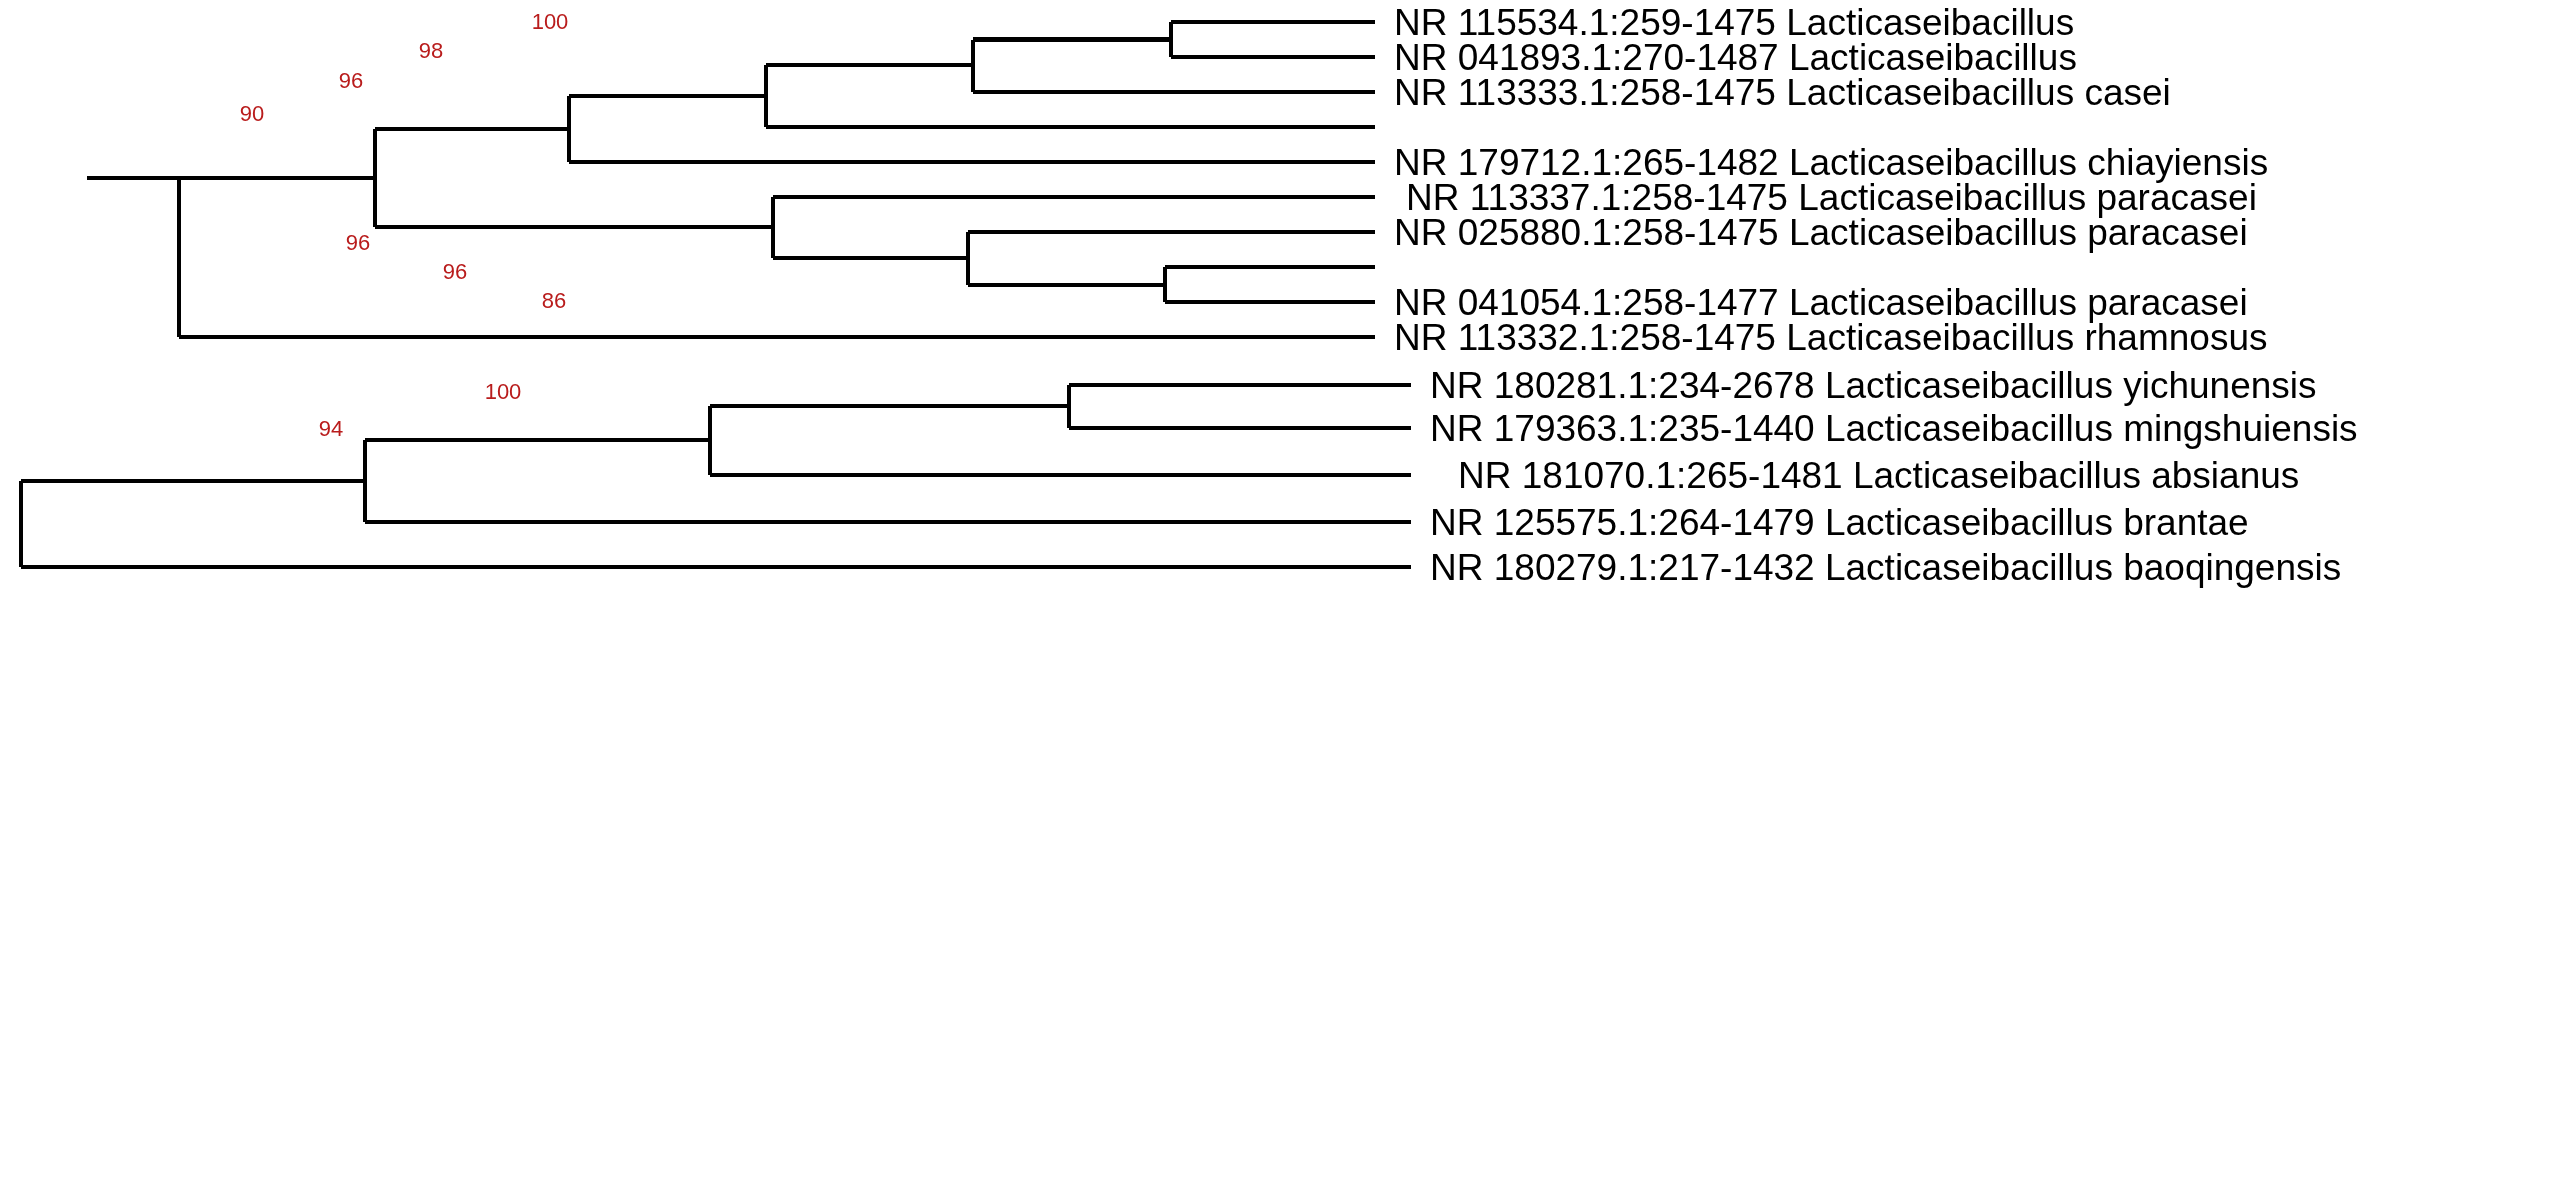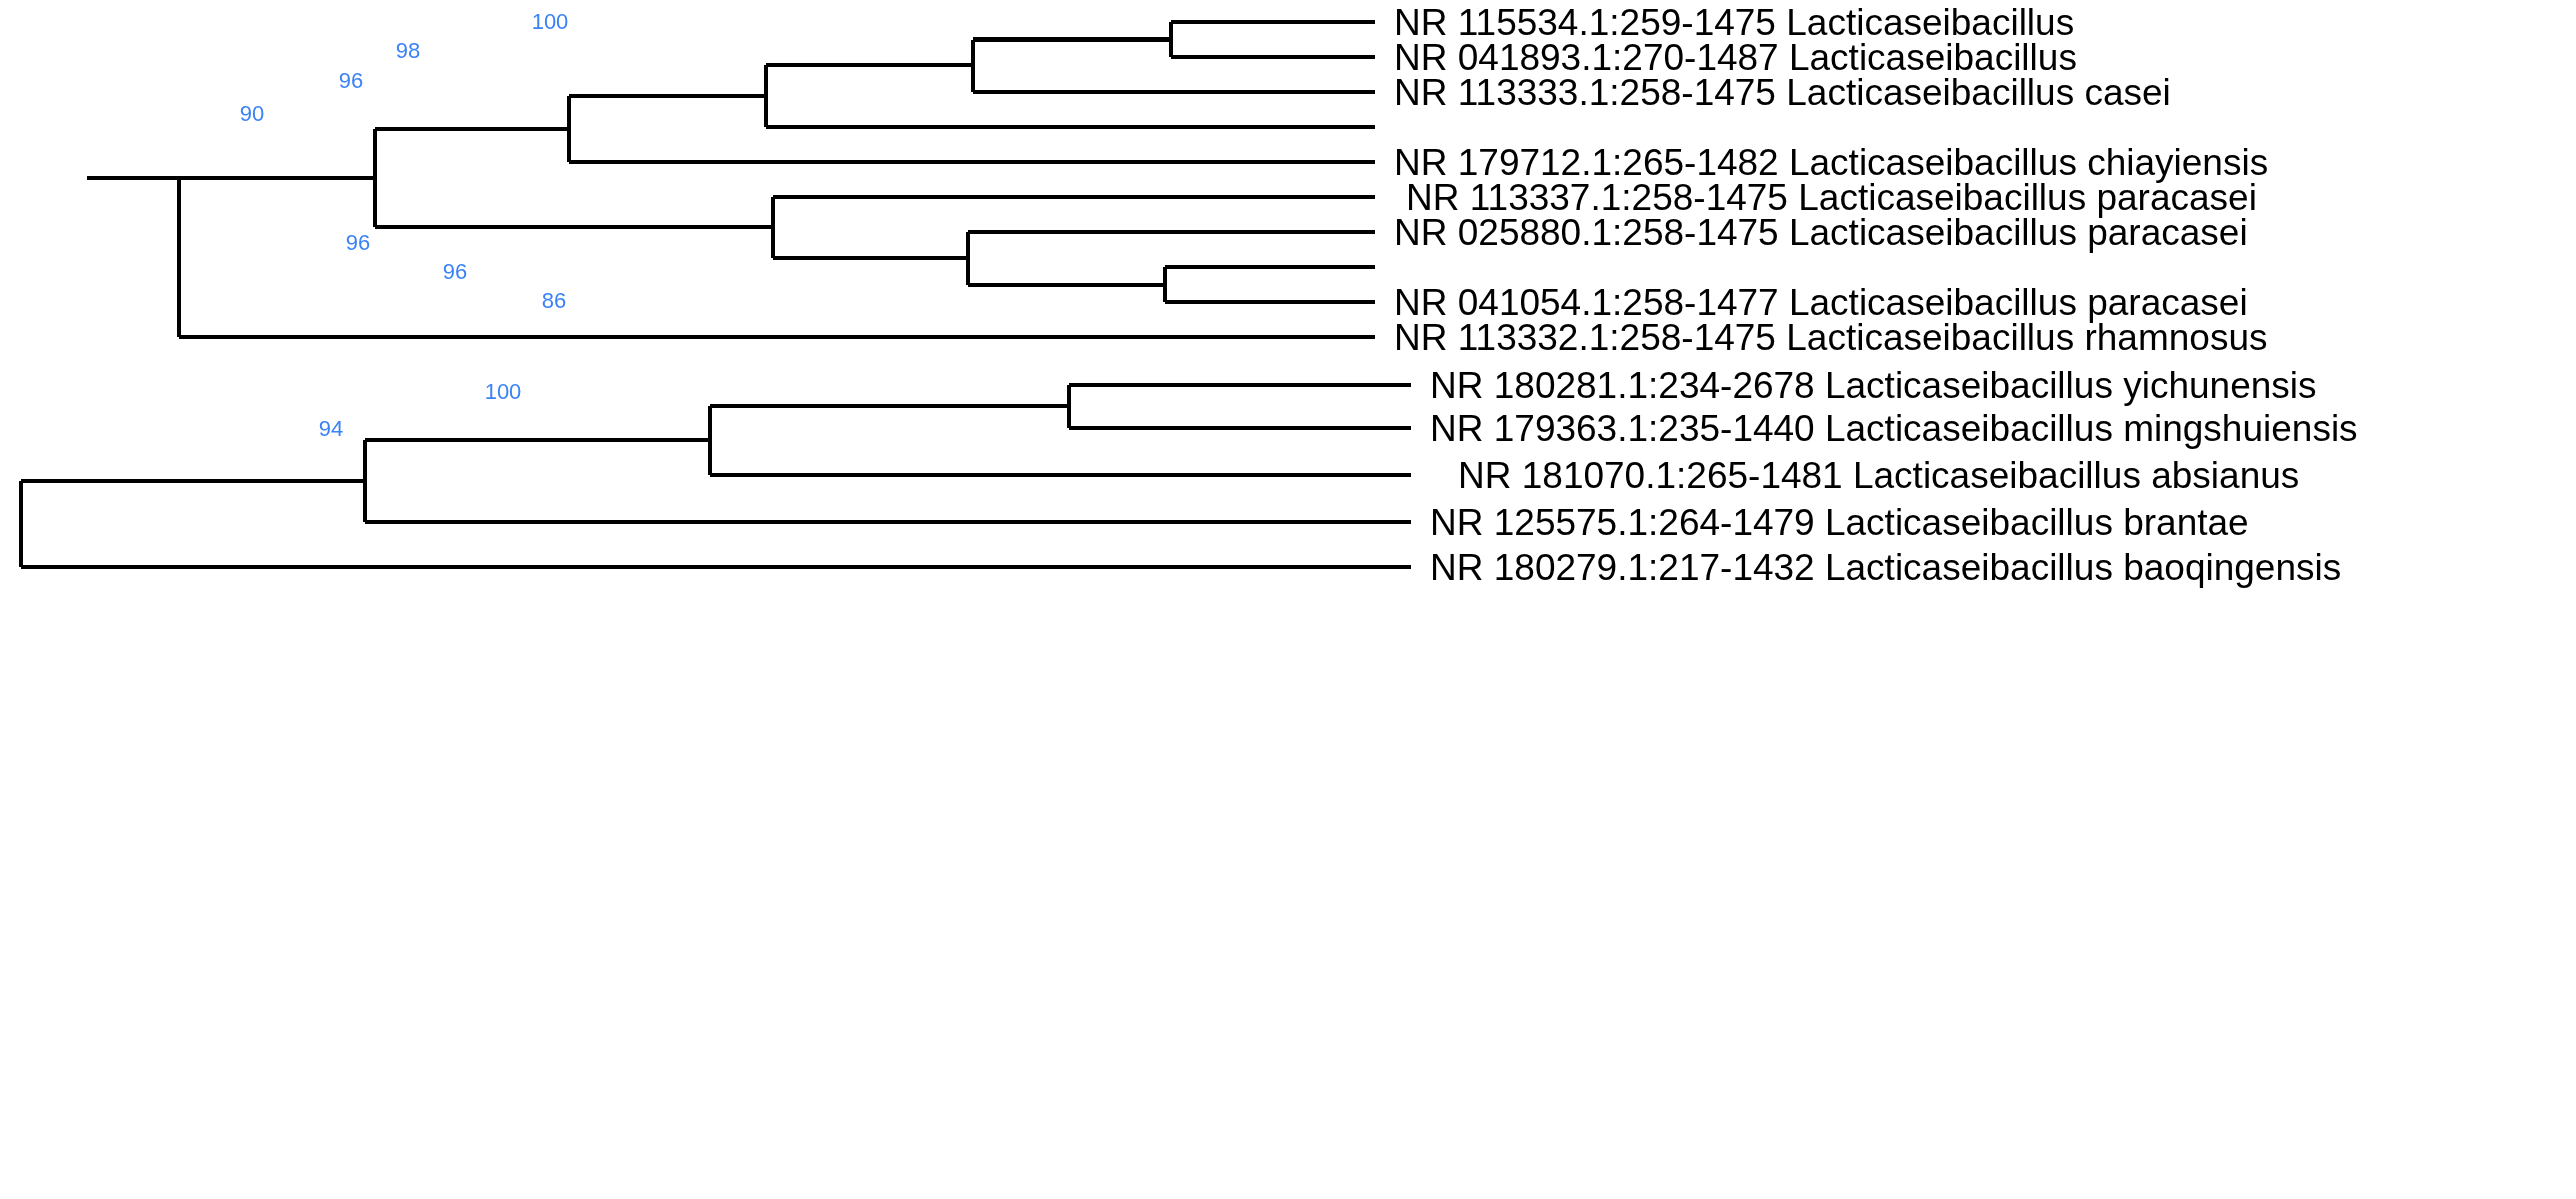--- a/index.html
+++ b/index.html
@@ -34,21 +34,21 @@
     color: #000000;
     white-space: nowrap;
     transform: translateY(-50%);
     letter-spacing: 0px;
   }
   .support-label {
     position: absolute;
     font-family: "Liberation Sans", sans-serif;
     font-size: 22px;
     line-height: 22px;
-    color: #3b82f6;
+    color: #b91c1c;
     white-space: nowrap;
     transform: translate(-50%, -50%);
   }
 </style>
 </head>
 <body>
 
 <div id="tree-canvas">
 
   <svg id="tree-svg" viewBox="0 0 3194 1487" preserveAspectRatio="none" xmlns="http://www.w3.org/2000/svg">
@@ -118,21 +118,21 @@
   <div class="tip-label" style="left:1394px; top:232px;">NR 025880.1:258-1475 Lacticaseibacillus paracasei</div>
   <div class="tip-label" style="left:1394px; top:302px;">NR 041054.1:258-1477 Lacticaseibacillus paracasei</div>
   <div class="tip-label" style="left:1394px; top:337px;">NR 113332.1:258-1475 Lacticaseibacillus rhamnosus</div>
   <div class="tip-label" style="left:1430px; top:385px;">NR 180281.1:234-2678 Lacticaseibacillus yichunensis</div>
   <div class="tip-label" style="left:1430px; top:428px;">NR 179363.1:235-1440 Lacticaseibacillus mingshuiensis</div>
   <div class="tip-label" style="left:1430px; top:475px;margin-left:28px;">NR 181070.1:265-1481 Lacticaseibacillus absianus</div>
   <div class="tip-label" style="left:1430px; top:522px;">NR 125575.1:264-1479 Lacticaseibacillus brantae</div>
   <div class="tip-label" style="left:1430px; top:567px;">NR 180279.1:217-1432 Lacticaseibacillus baoqingensis</div>
 
   <div class="support-label" style="left:550px; top:22px;">100</div>
-  <div class="support-label" style="left:408px; top:51px;">98</div>
+  <div class="support-label" style="left:431px; top:51px;">98</div>
   <div class="support-label" style="left:351px; top:81px;">96</div>
   <div class="support-label" style="left:252px; top:114px;">90</div>
   <div class="support-label" style="left:358px; top:243px;">96</div>
   <div class="support-label" style="left:455px; top:272px;">96</div>
   <div class="support-label" style="left:554px; top:301px;">86</div>
   <div class="support-label" style="left:503px; top:392px;">100</div>
   <div class="support-label" style="left:331px; top:429px;">94</div>
 
 </div>
 

